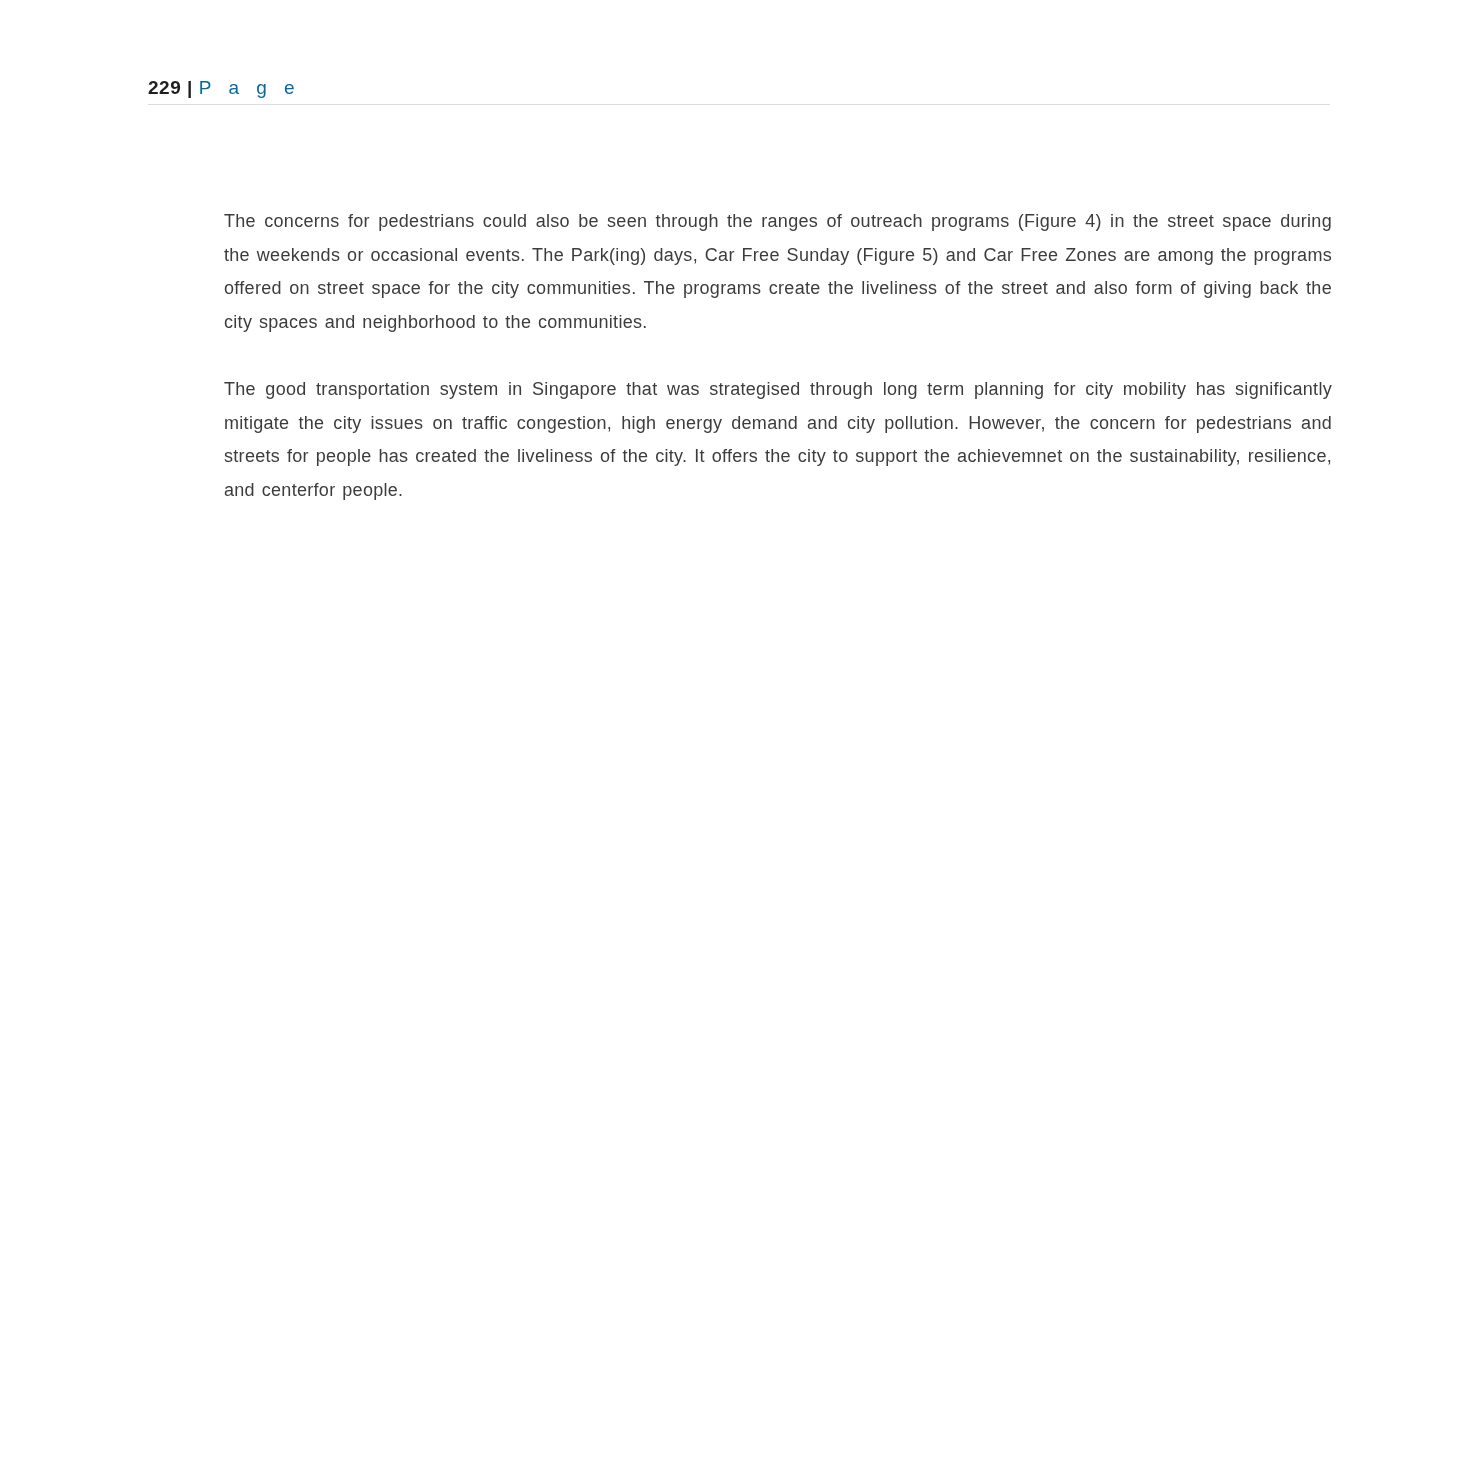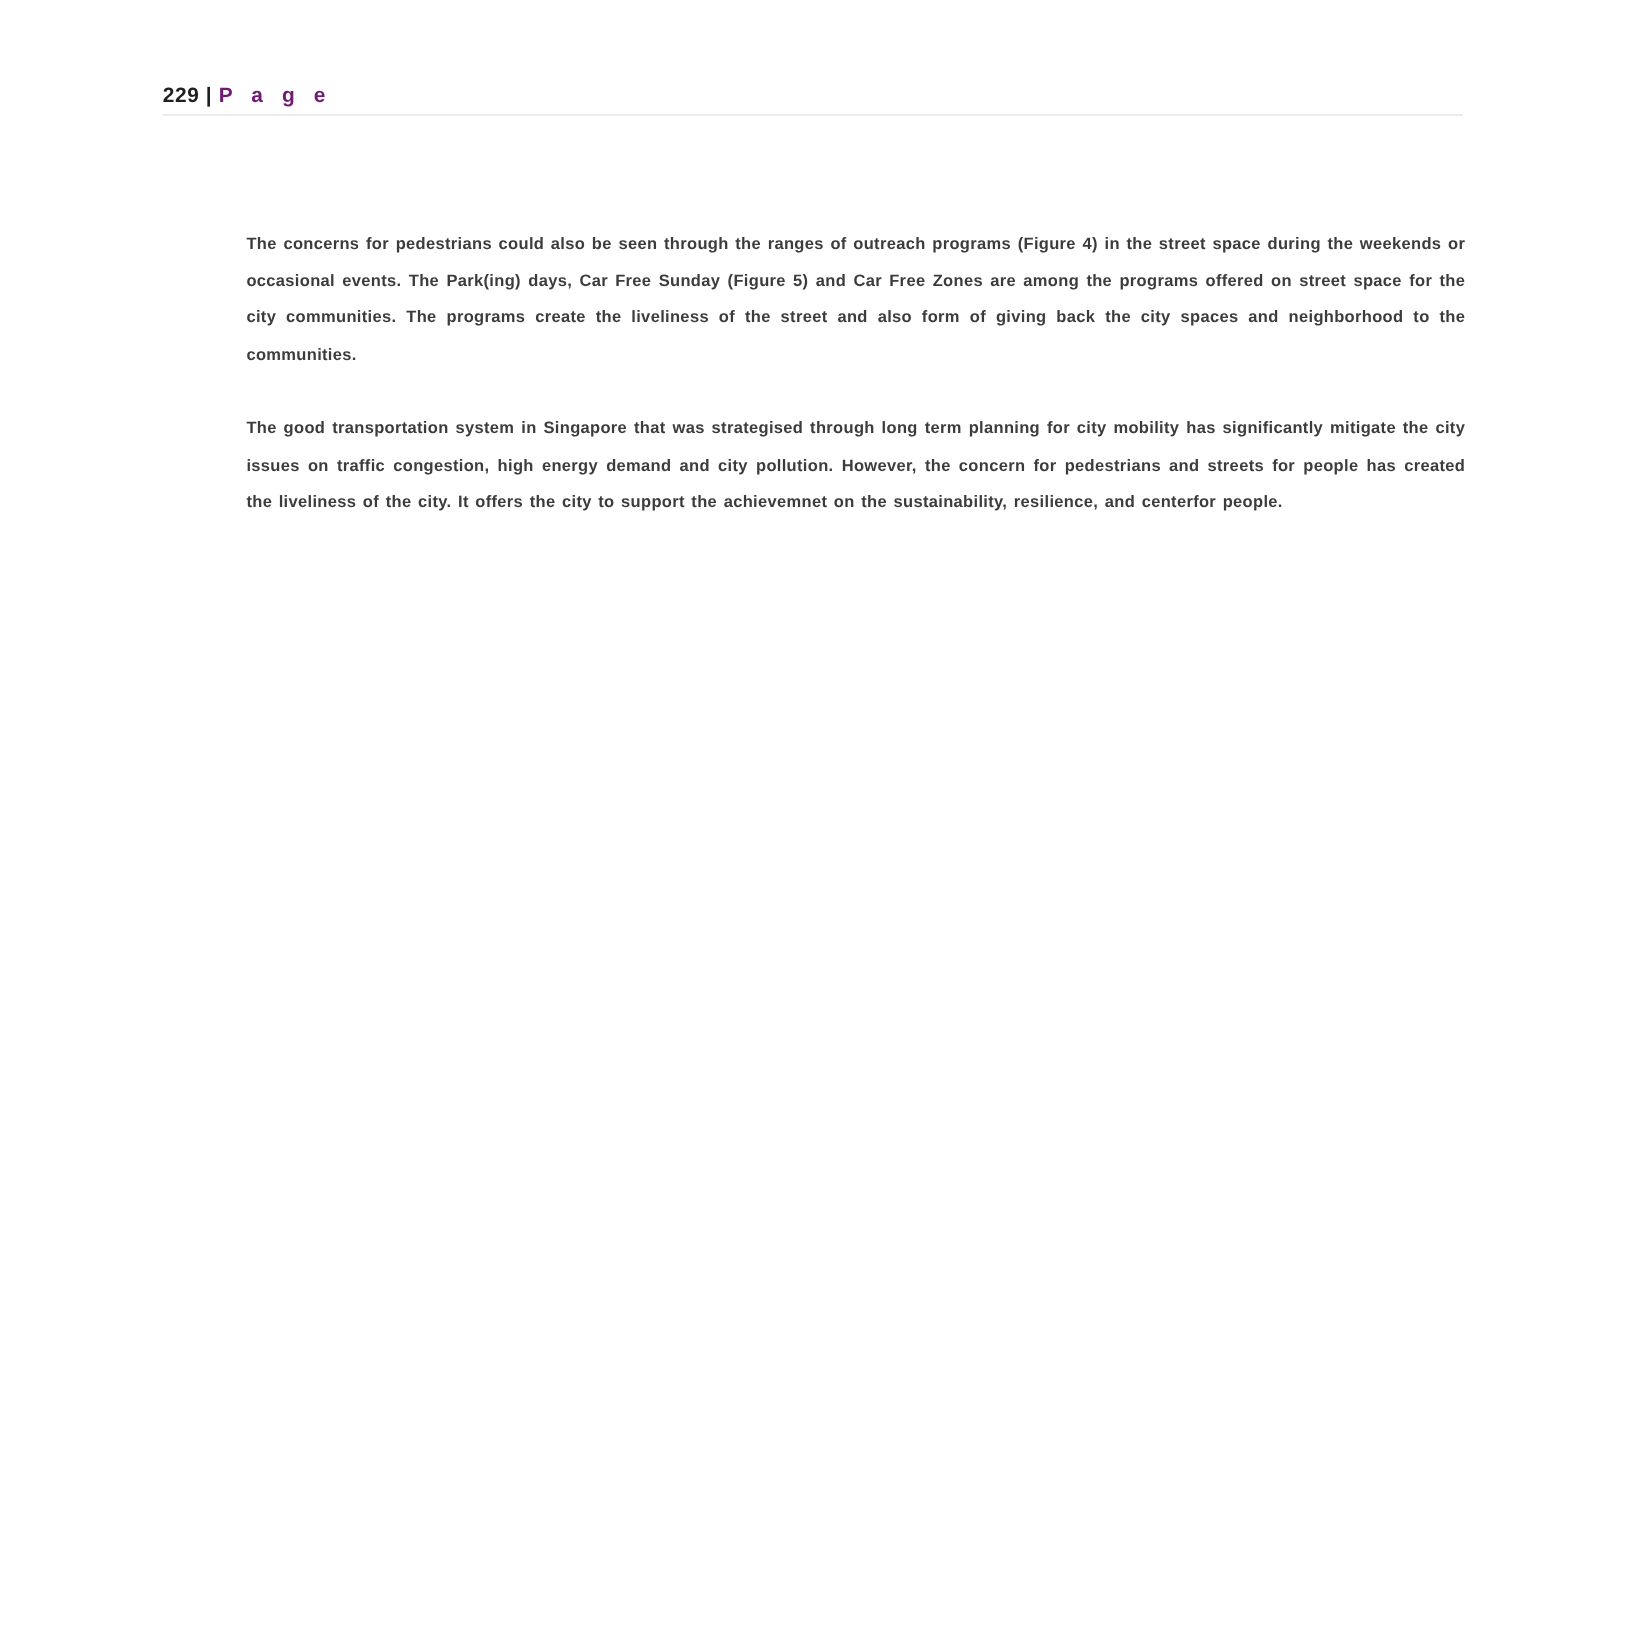--- a/index.html
+++ b/index.html
@@ -29,22 +29,22 @@
     white-space: nowrap;
   }
 
   .page-number {
     font-weight: 700;
     color: #1f1f1f;
     letter-spacing: 0.5px;
   }
 
   .page-label {
-    font-weight: 700;
-    color: #701a75;
+    font-weight: 400;
+    color: #0369a1;
     letter-spacing: 6px;
     margin-left: 6px;
   }
 
   .header-rule {
     position: absolute;
     left: 148px;
     top: 104px;
     width: 1182px;
     height: 0;
@@ -53,23 +53,23 @@
   }
 
   .content {
     position: absolute;
     left: 224px;
     top: 205px;
     width: 1108px;
   }
 
   .content p {
-    font-size: 15px;
+    font-size: 18px;
     line-height: 33.5px;
-    font-weight: 700;
+    font-weight: 400;
     color: #3c3c3c;
     letter-spacing: 0.3px;
     word-spacing: 1.5px;
     text-align: justify;
     margin-bottom: 34px;
   }
 </style>
 </head>
 <body>
 

